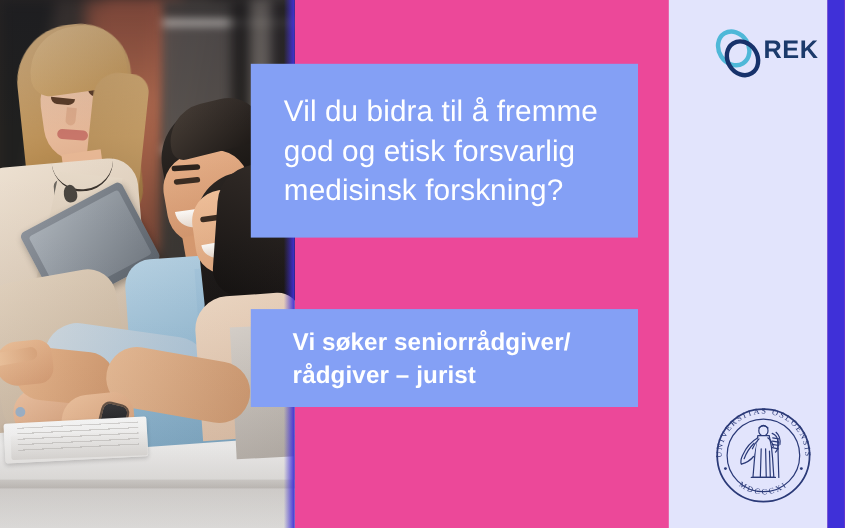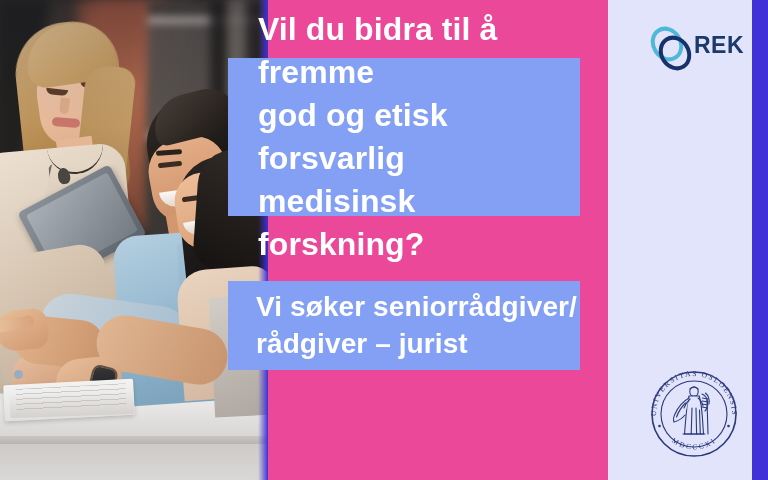--- a/index.html
+++ b/index.html
@@ -188,27 +188,27 @@
   
   .uio-seal { position:absolute; left:644px; top:364px; width:100px; height:100px; }
 
   
   .textbox {
     position:absolute; background:#84A0F5;
     display:flex; align-items:center;
   }
   #headline-box { left:228px; top:58px; width:352px; height:158px; }
   #headline {
-    color:#ffffff; font-size:32px; line-height:1.34; font-weight:700;
+    color:#ffffff; font-size:27px; line-height:1.34; font-weight:400;
     padding:0 0 0 30px; letter-spacing:.1px; white-space:pre-line;
   }
   #subline-box { left:228px; top:281px; width:352px; height:89px; }
   #subline {
-    color:#ffffff; font-size:28px; line-height:1.32; font-weight:bold;
-    padding:0 0 0 28px; letter-spacing:.1px; white-space:pre-line;
+    color:#ffffff; font-size:22px; line-height:1.32; font-weight:bold;
+    padding:0 0 0 38px; letter-spacing:.1px; white-space:pre-line;
   }
   #cta {
     position:absolute; left:228px; top:425px; width:352px;
     text-align:right; padding-right:26px;
     color:#ffffff; font-size:14px; font-weight:bold; letter-spacing:.2px;
   }
 </style>
 </head>
 <body>
 

